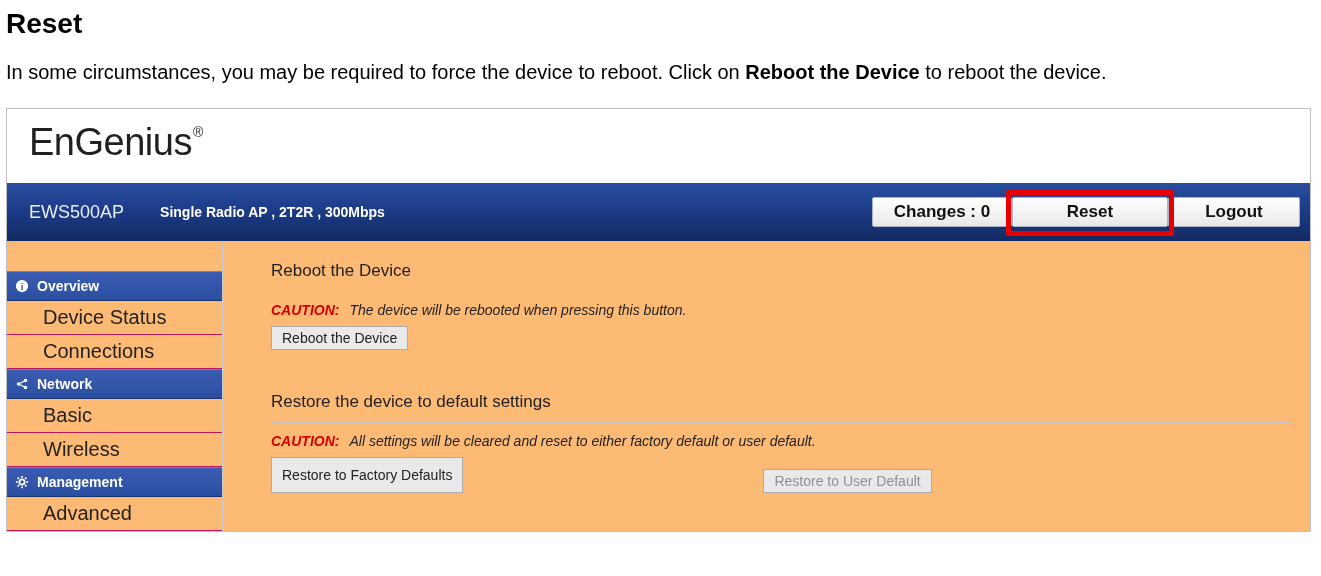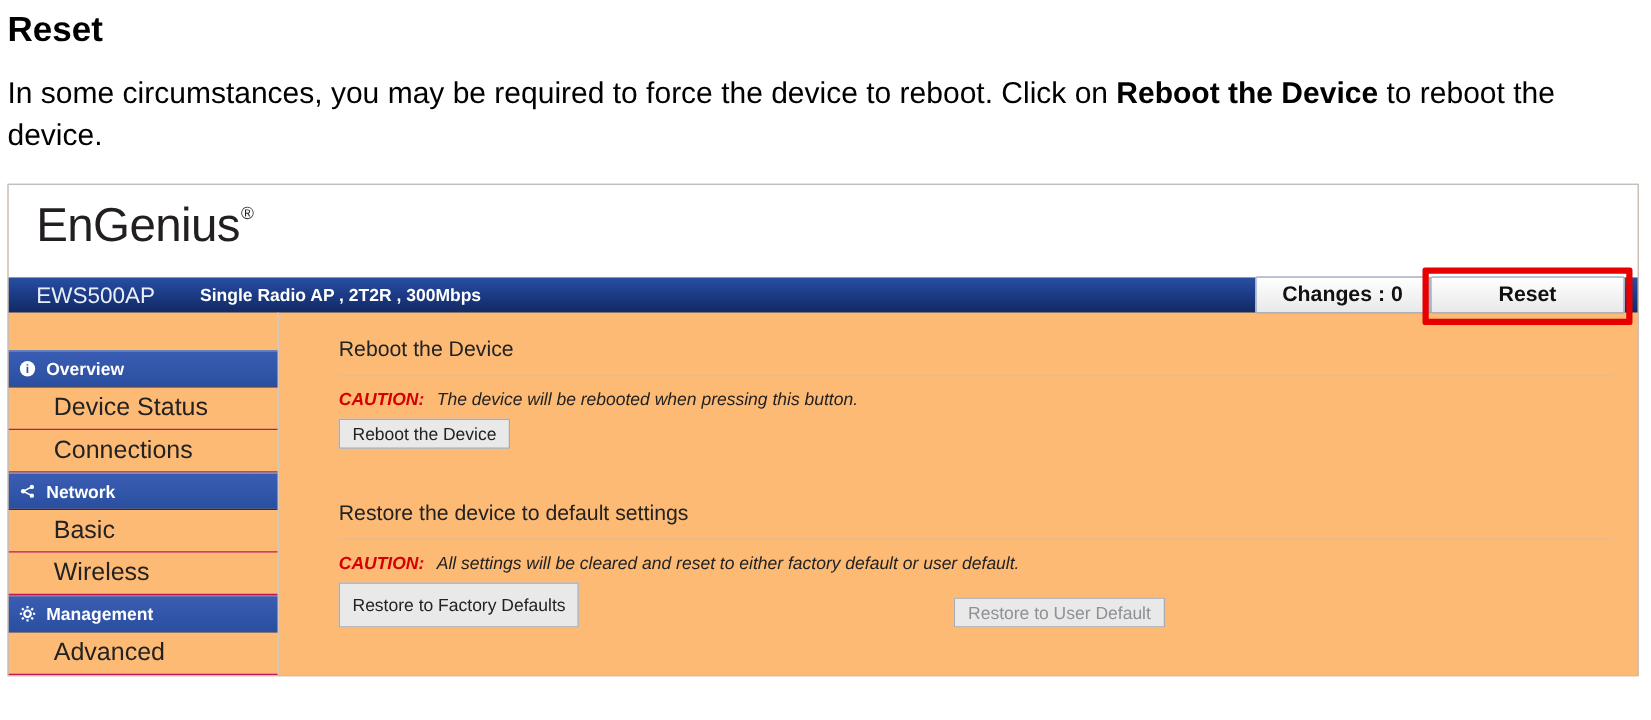--- a/index.html
+++ b/index.html
@@ -9,21 +9,21 @@
     width: 1321px;
     padding: 8px 6px;
   }
   .doc-title {
     font-size: 28px;
     font-weight: 700;
     color: #000;
     margin-bottom: 18px;
   }
   .doc-intro {
-    font-size: 24px;
+    font-size: 20px;
     color: #000;
     margin-bottom: 22px;
     line-height: 1.4;
   }
   .doc-intro b { font-weight: 700; }
 
   
   .shot {
     border: 1px solid #bfbfbf;
     width: 1305px;
@@ -48,21 +48,21 @@
   .brand .reg {
     font-size: 14px;
     position: relative;
     top: -18px;
     left: 1px;
   }
 
   
   .hdrbar {
     background: linear-gradient(#2a4fa0 0%, #1e3e8c 40%, #122a63 100%);
-    height: 28px;
+    height: 58px;
     display: flex;
     align-items: center;
     color: #fff;
     padding-left: 22px;
     padding-right: 10px;
     font-size: 14px;
   }
   .hdr-model {
     font-size: 18px;
     font-weight: 400;
@@ -201,20 +201,21 @@
 
   <div class="hdrbar">
     <span class="hdr-model">EWS500AP</span>
     <span class="hdr-desc">Single Radio AP , 2T2R , 300Mbps</span>
     <div class="hdr-buttons">
       <div class="hdr-btn changes">Changes : 0</div>
       <div class="hdr-btn reset">
         <span>Reset</span>
         <span class="red-highlight"></span>
       </div>
+      <div class="hdr-btn logout">Logout</div>
     </div>
   </div>
 
   <div class="panes">
 
     <div class="sidebar">
 
       <div class="sb-head">
         <span class="icon">
           <svg class="icon-svg" viewBox="0 0 16 16">

